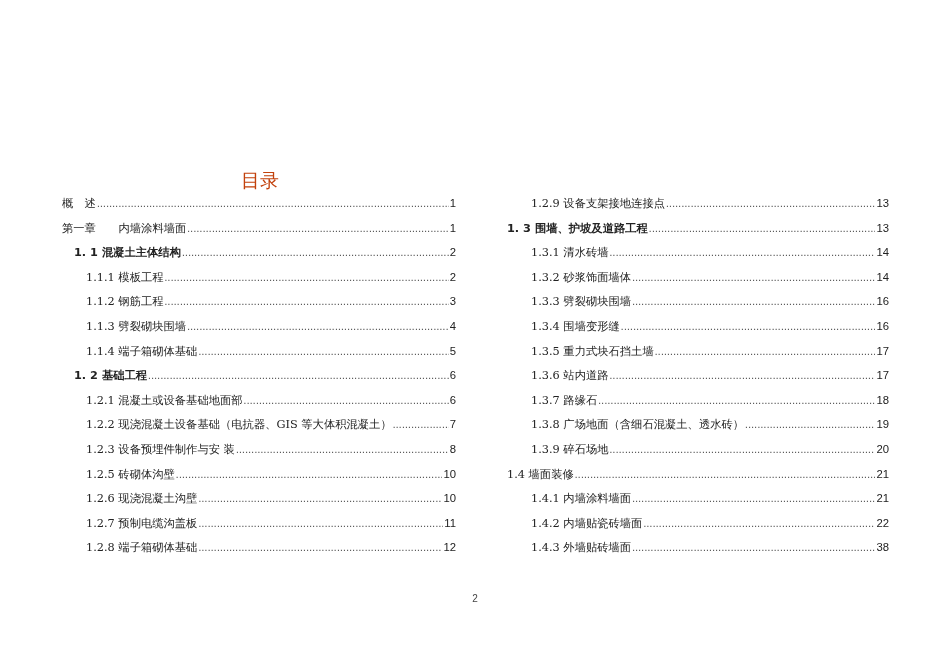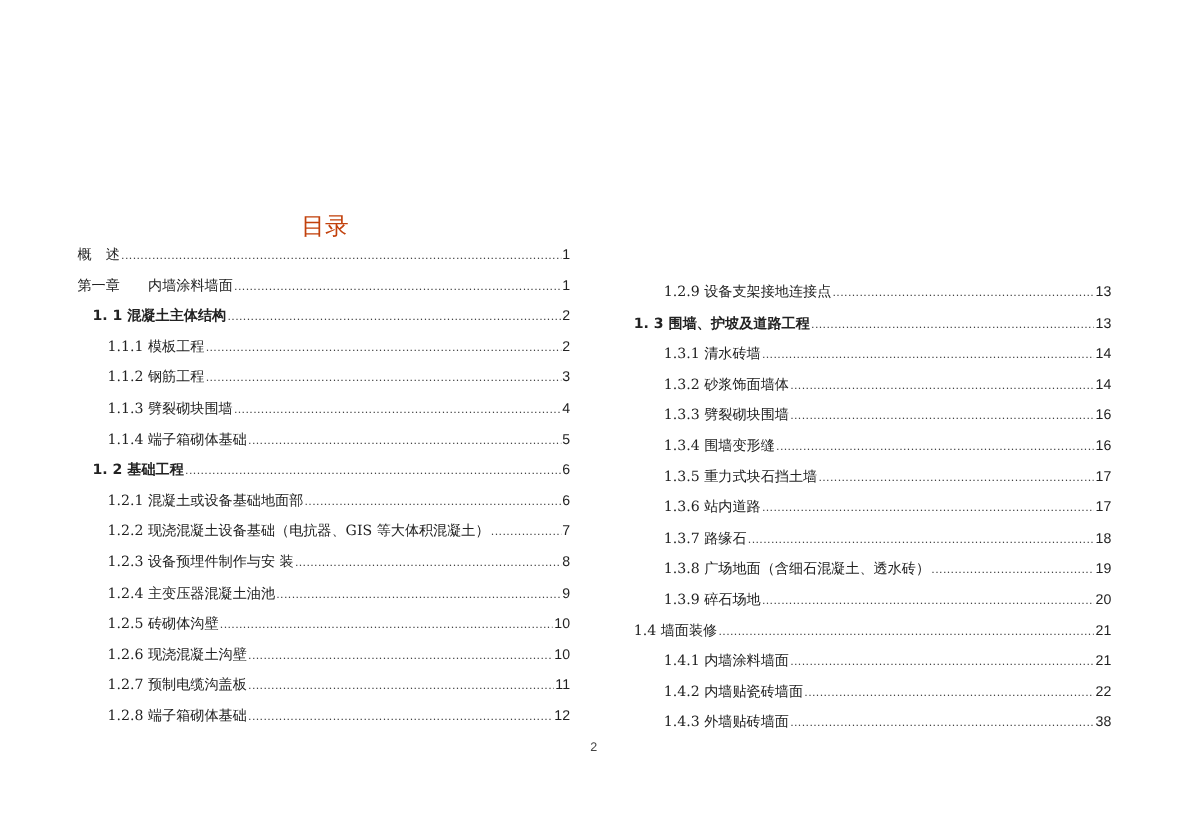--- a/index.html
+++ b/index.html
@@ -2,21 +2,21 @@
 <html><head>
   <meta charset="utf-8">
   <style>
     html, body { margin: 0; padding: 0; background: #ffffff; }
     body { width: 950px; height: 672px; position: relative; overflow: hidden;
            font-family: "DejaVu Serif", "Liberation Serif", serif; color: #222; }
     .title { position: absolute; left: 0; width: 520px; top: 168px; text-align: center;
              font-size: 19px; color: #c2410c; }
     .col { position: absolute; top: 196px; }
     .col.left { left: 62px; width: 394px; }
-    .col.right { left: 507px; width: 382px; margin-top: 30px; }
+    .col.right { left: 507px; width: 382px; }
     .entry { display: flex; align-items: baseline; height: 24.6px; font-size: 11.3px; white-space: nowrap; }
     .entry .label { flex: 0 0 auto; }
     .entry .leader { flex: 1 1 auto; overflow: hidden; margin: 0 1px; color: #444;
                      font-family: "Liberation Sans", sans-serif; letter-spacing: 0.3px; font-size: 10px; }
     .entry .leader::before { content: "........................................................................................................................................................................................................................................................"; }
     .entry .page { flex: 0 0 auto; font-family: "Liberation Sans", sans-serif; }
     .lvl1 { padding-left: 0; text-align: center; }
     .lvl2 { padding-left: 12px; }
     .lvl3 { padding-left: 24px; }
     .bold .label { font-weight: bold; font-family: "DejaVu Sans", sans-serif; }
@@ -76,25 +76,20 @@
     </div>
   <div class="entry lvl3">
       <span class="label">1.2.2 现浇混凝土设备基础（电抗器、GIS 等大体积混凝土）</span>
       <span class="leader"></span>
       <span class="page">7</span>
     </div>
   <div class="entry lvl3">
       <span class="label">1.2.3 设备预埋件制作与安 装</span>
       <span class="leader"></span>
       <span class="page">8</span>
-    </div>
-  <div class="entry lvl3">
-      <span class="label">1.2.4 主变压器混凝土油池</span>
-      <span class="leader"></span>
-      <span class="page">9</span>
     </div>
   <div class="entry lvl3">
       <span class="label">1.2.5 砖砌体沟壁</span>
       <span class="leader"></span>
       <span class="page">10</span>
     </div>
   <div class="entry lvl3">
       <span class="label">1.2.6 现浇混凝土沟壁</span>
       <span class="leader"></span>
       <span class="page">10</span>

